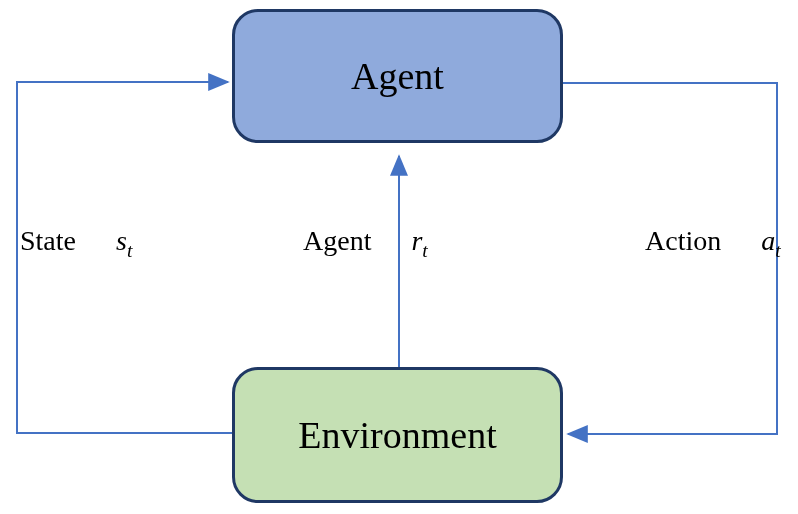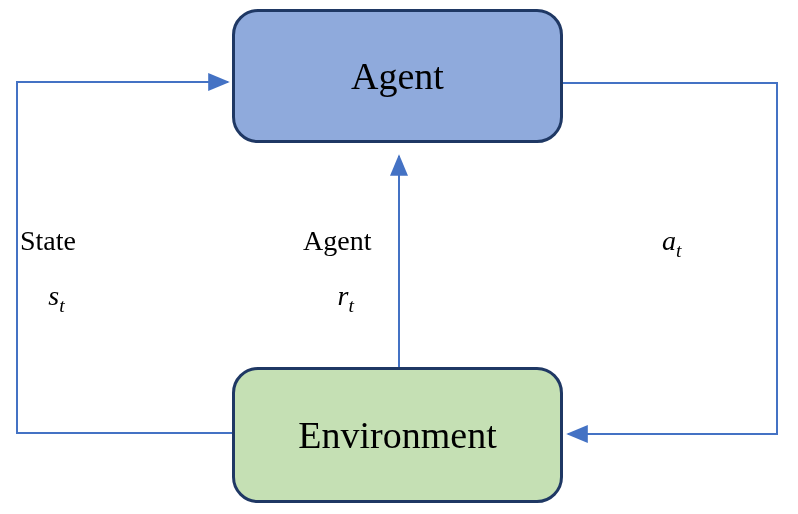--- a/index.html
+++ b/index.html
@@ -58,21 +58,20 @@
   }
   .edge-label {
     position: absolute;
     top: 225px;
     display: flex;
     align-items: center;
     gap: 23px;
     font-size: 28px;
     color: var(--text);
     white-space: nowrap;
-    flex-direction: column;
   }
   .state-label  { left: 20px;  }
   .reward-label { left: 303px; }
   .action-label { left: 645px; }
   .math { font-style: italic; margin-left: 17px; }
   .math sub {
     font-style: italic;
     font-size: 70%;
     line-height: 0;
   }
@@ -108,16 +107,17 @@
     <span>State</span>
     <span class="math"><span>s</span><sub>t</sub></span>
   </div>
 
   <div class="edge-label reward-label">
     <span>Agent</span>
     <span class="math"><span>r</span><sub>t</sub></span>
   </div>
 
   <div class="edge-label action-label">
+    <span>Action</span>
     <span class="math"><span>a</span><sub>t</sub></span>
   </div>
 
 </div>
 
 </body></html>

